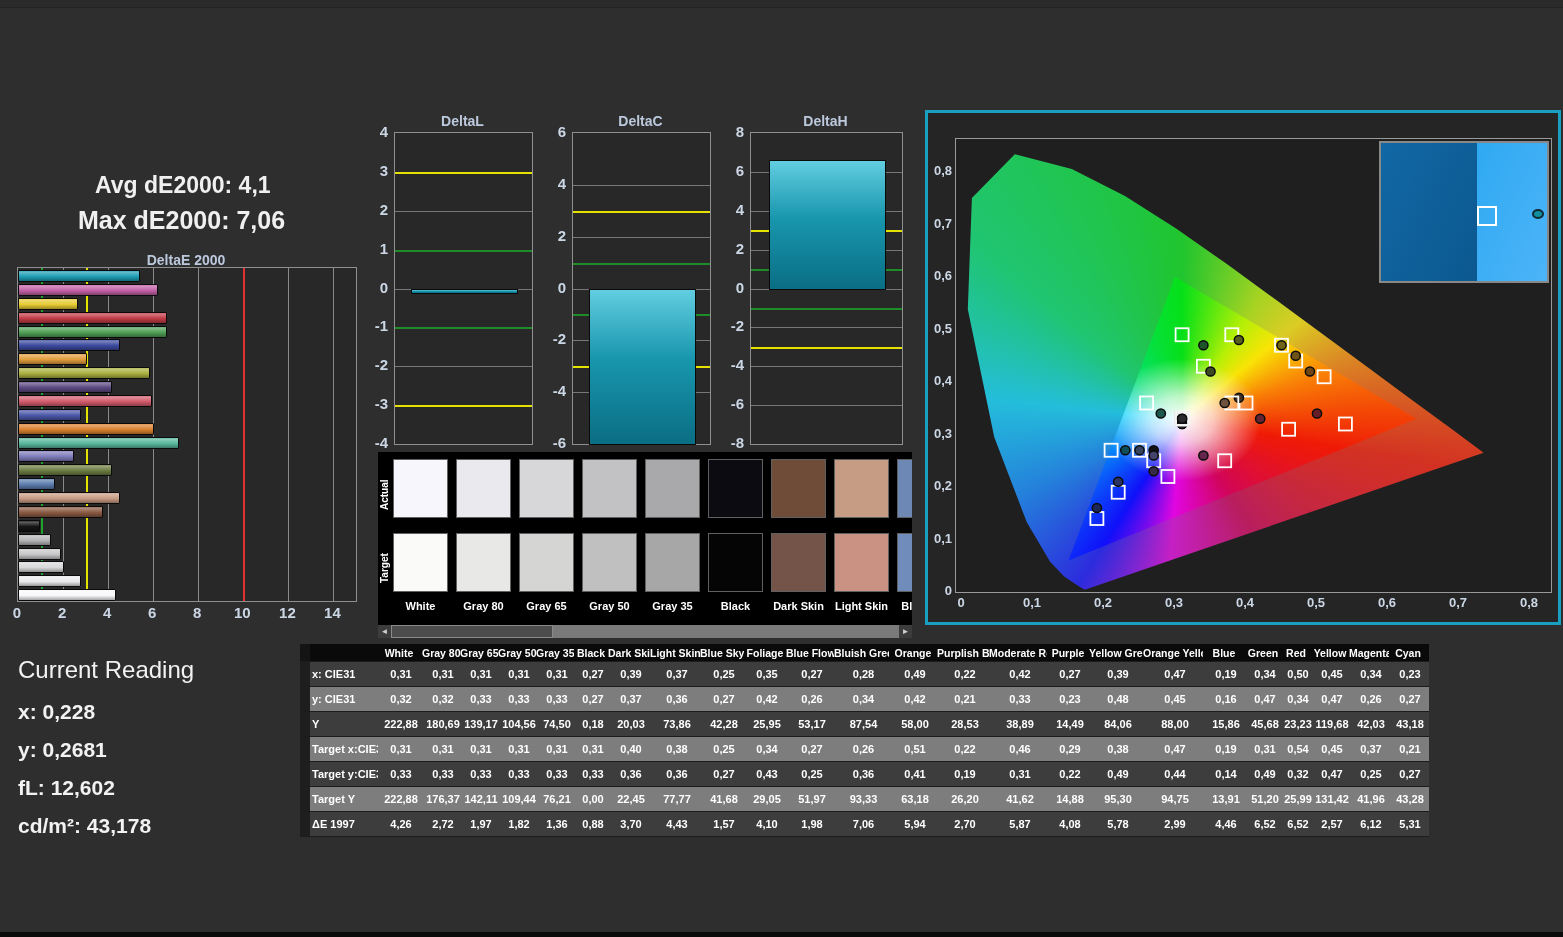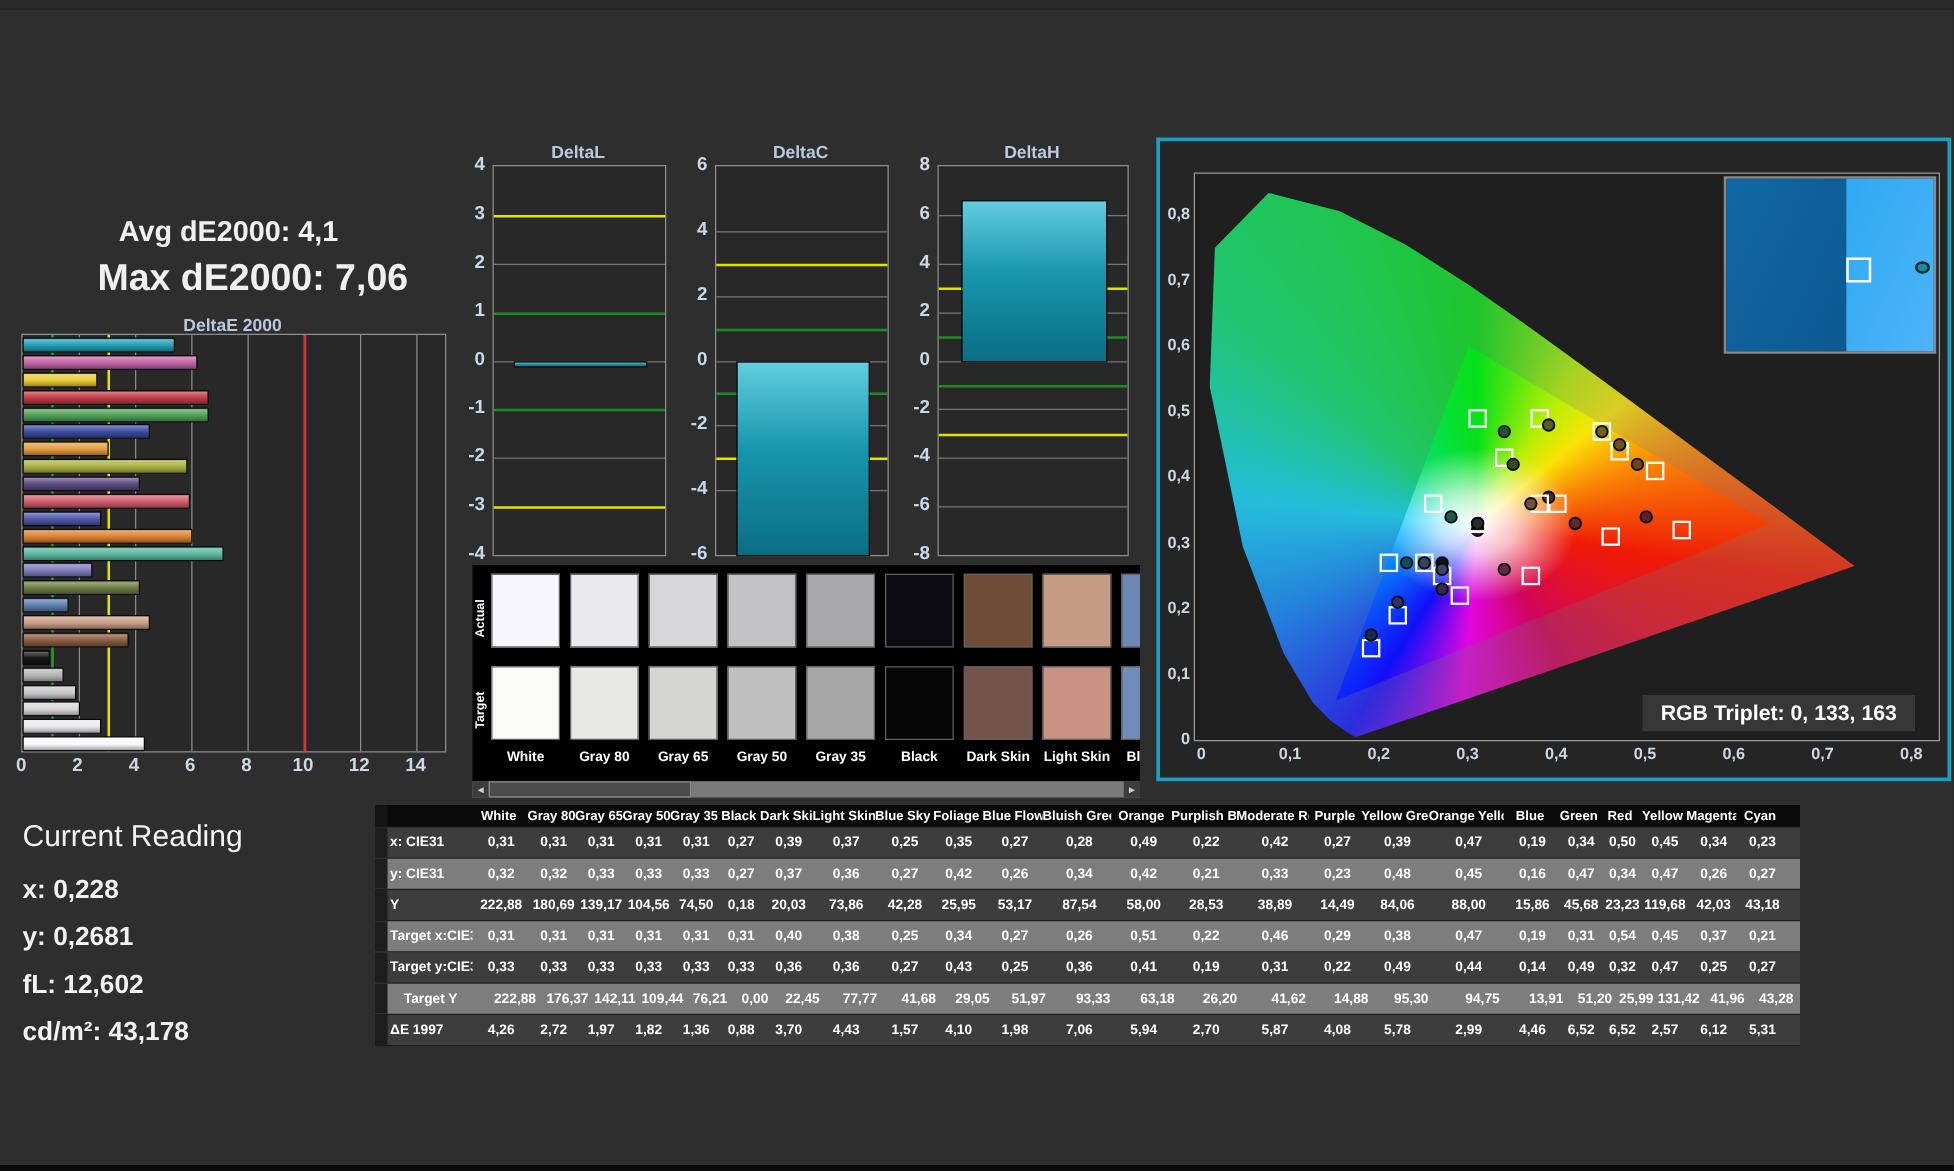--- a/index.html
+++ b/index.html
@@ -2,21 +2,21 @@
 <html><head>
 <meta charset="utf-8">
 <style>
   html,body{margin:0;padding:0;background:#222;}
   #app{position:relative;width:1563px;height:937px;background:#2e2e2e;overflow:hidden;
        font-family:"Liberation Sans",sans-serif;color:#eee;}
   .abs{position:absolute;}
   
   #title{left:24px;top:108px;font-size:32px;color:#f2f2f2;}
   #avg{left:95px;top:172px;font-size:23px;font-weight:bold;color:#f0f0f0;}
-  #max{left:78px;top:206px;font-size:30px;font-weight:bold;color:#f0f0f0;}
+  #max{left:78px;top:206px;font-size:25px;font-weight:bold;color:#f0f0f0;}
   .chart-title{font-size:14px;font-weight:bold;color:#bcc9dd;text-align:center;}
   
   .plot{position:absolute;border:1px solid #8f8f8f;background:#282828;}
   .gridv{position:absolute;top:0;bottom:0;width:1px;background:#8a8a8a;}
   .gridh{position:absolute;left:0;right:0;height:1px;background:#777;}
   .refline-h{position:absolute;left:0;right:0;height:2px;}
   .refline-v{position:absolute;top:0;bottom:0;width:2px;}
   .ticklab{position:absolute;font-size:15px;font-weight:bold;color:#ccd7e6;}
   .bar-h{position:absolute;height:10px;border:1px solid #0a0a0a;border-radius:1px;}
   .minibar{position:absolute;border:1px solid #0a0a0a;
@@ -275,21 +275,20 @@
           <circle cx="247.4" cy="316.5" r="4.6" fill="#64264c" stroke="#0c0c0c" stroke-width="1.5"></circle>
           <rect x="148.6" y="304.75" width="13" height="13" fill="none" stroke="#ffffff" stroke-width="1.8"></rect>
           <circle cx="169.3" cy="311.25" r="4.6" fill="#0e4f5a" stroke="#0c0c0c" stroke-width="1.5"></circle>
         </svg>
       <div id="preview">
         <div class="half" id="prev-left" style="left: 0px; width: 58%; background: linear-gradient(115deg, rgb(17, 104, 164), rgb(12, 88, 144));"></div>
         <div class="half" id="prev-right" style="right: 0px; width: 42%; background: linear-gradient(115deg, rgb(47, 169, 242), rgb(77, 180, 248));"></div>
         <div id="preview-square"></div>
         <div id="preview-dot"></div>
       </div>
-      <div id="rgb-label">RGB Triplet: 0, 133, 163</div>
     </div>
     <div id="cie-ticks" style="position: static;">
         <div class="ticklab" style="position: absolute; left: -2px; top: 50px; width: 26px; text-align: right; font-size: 13px;">0,8</div>
         <div class="ticklab" style="position: absolute; left: -2px; top: 102.5px; width: 26px; text-align: right; font-size: 13px;">0,7</div>
         <div class="ticklab" style="position: absolute; left: -2px; top: 155px; width: 26px; text-align: right; font-size: 13px;">0,6</div>
         <div class="ticklab" style="position: absolute; left: -2px; top: 207.5px; width: 26px; text-align: right; font-size: 13px;">0,5</div>
         <div class="ticklab" style="position: absolute; left: -2px; top: 260px; width: 26px; text-align: right; font-size: 13px;">0,4</div>
         <div class="ticklab" style="position: absolute; left: -2px; top: 312.5px; width: 26px; text-align: right; font-size: 13px;">0,3</div>
         <div class="ticklab" style="position: absolute; left: -2px; top: 365px; width: 26px; text-align: right; font-size: 13px;">0,2</div>
         <div class="ticklab" style="position: absolute; left: -2px; top: 417.5px; width: 26px; text-align: right; font-size: 13px;">0,1</div>
@@ -478,21 +477,21 @@
         <div class="tcell" style="width: 60px;">0,44</div>
         <div class="tcell" style="width: 42px;">0,14</div>
         <div class="tcell" style="width: 36px;">0,49</div>
         <div class="tcell" style="width: 30px;">0,32</div>
         <div class="tcell" style="width: 38px;">0,47</div>
         <div class="tcell" style="width: 40px;">0,25</div>
         <div class="tcell" style="width: 38px;">0,27</div>
       </div>
       <div class="trow rowgray">
         <div class="handle" style="background: rgb(30, 30, 30);"></div>
-        <div class="tcell" style="width: 66px; text-align: left; padding-left: 13px;">Target Y</div>
+        <div class="tcell" style="width: 66px; text-align: left; padding-left: 2px;">Target Y</div>
         <div class="tcell" style="width: 46px;">222,88</div>
         <div class="tcell" style="width: 38px;">176,37</div>
         <div class="tcell" style="width: 38px;">142,11</div>
         <div class="tcell" style="width: 38px;">109,44</div>
         <div class="tcell" style="width: 38px;">76,21</div>
         <div class="tcell" style="width: 34px;">0,00</div>
         <div class="tcell" style="width: 42px;">22,45</div>
         <div class="tcell" style="width: 50px;">77,77</div>
         <div class="tcell" style="width: 44px;">41,68</div>
         <div class="tcell" style="width: 42px;">29,05</div>

